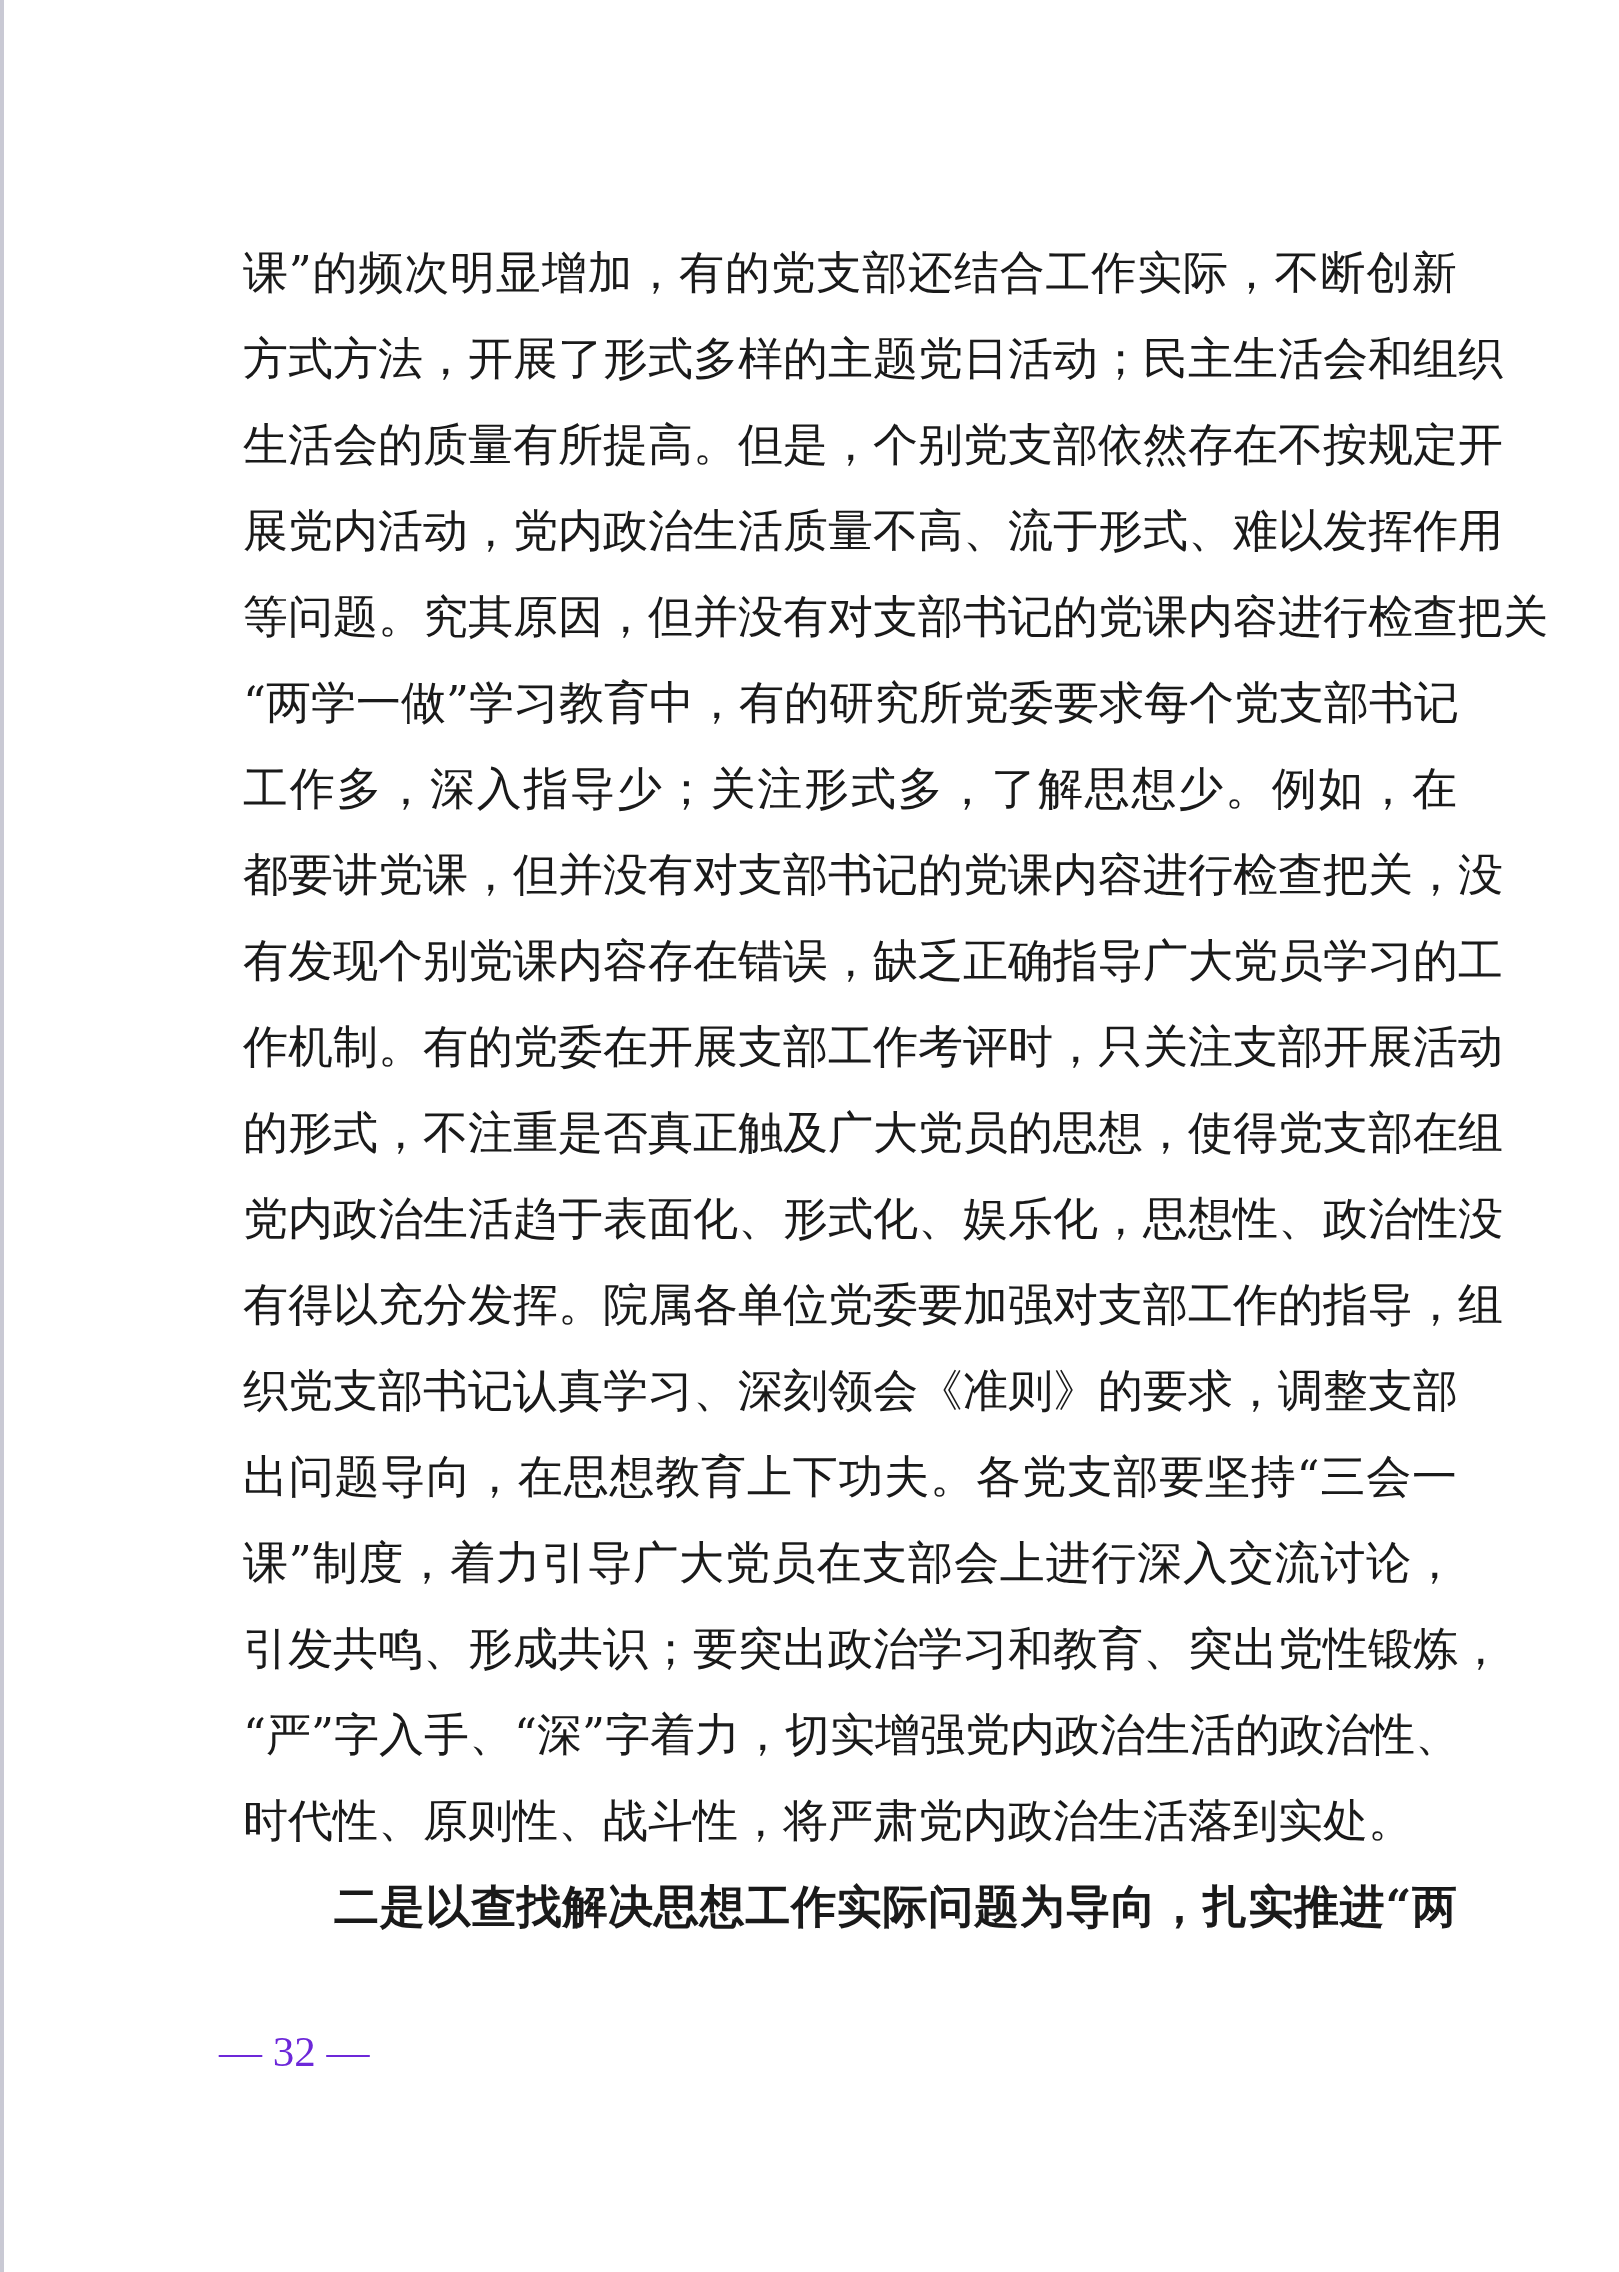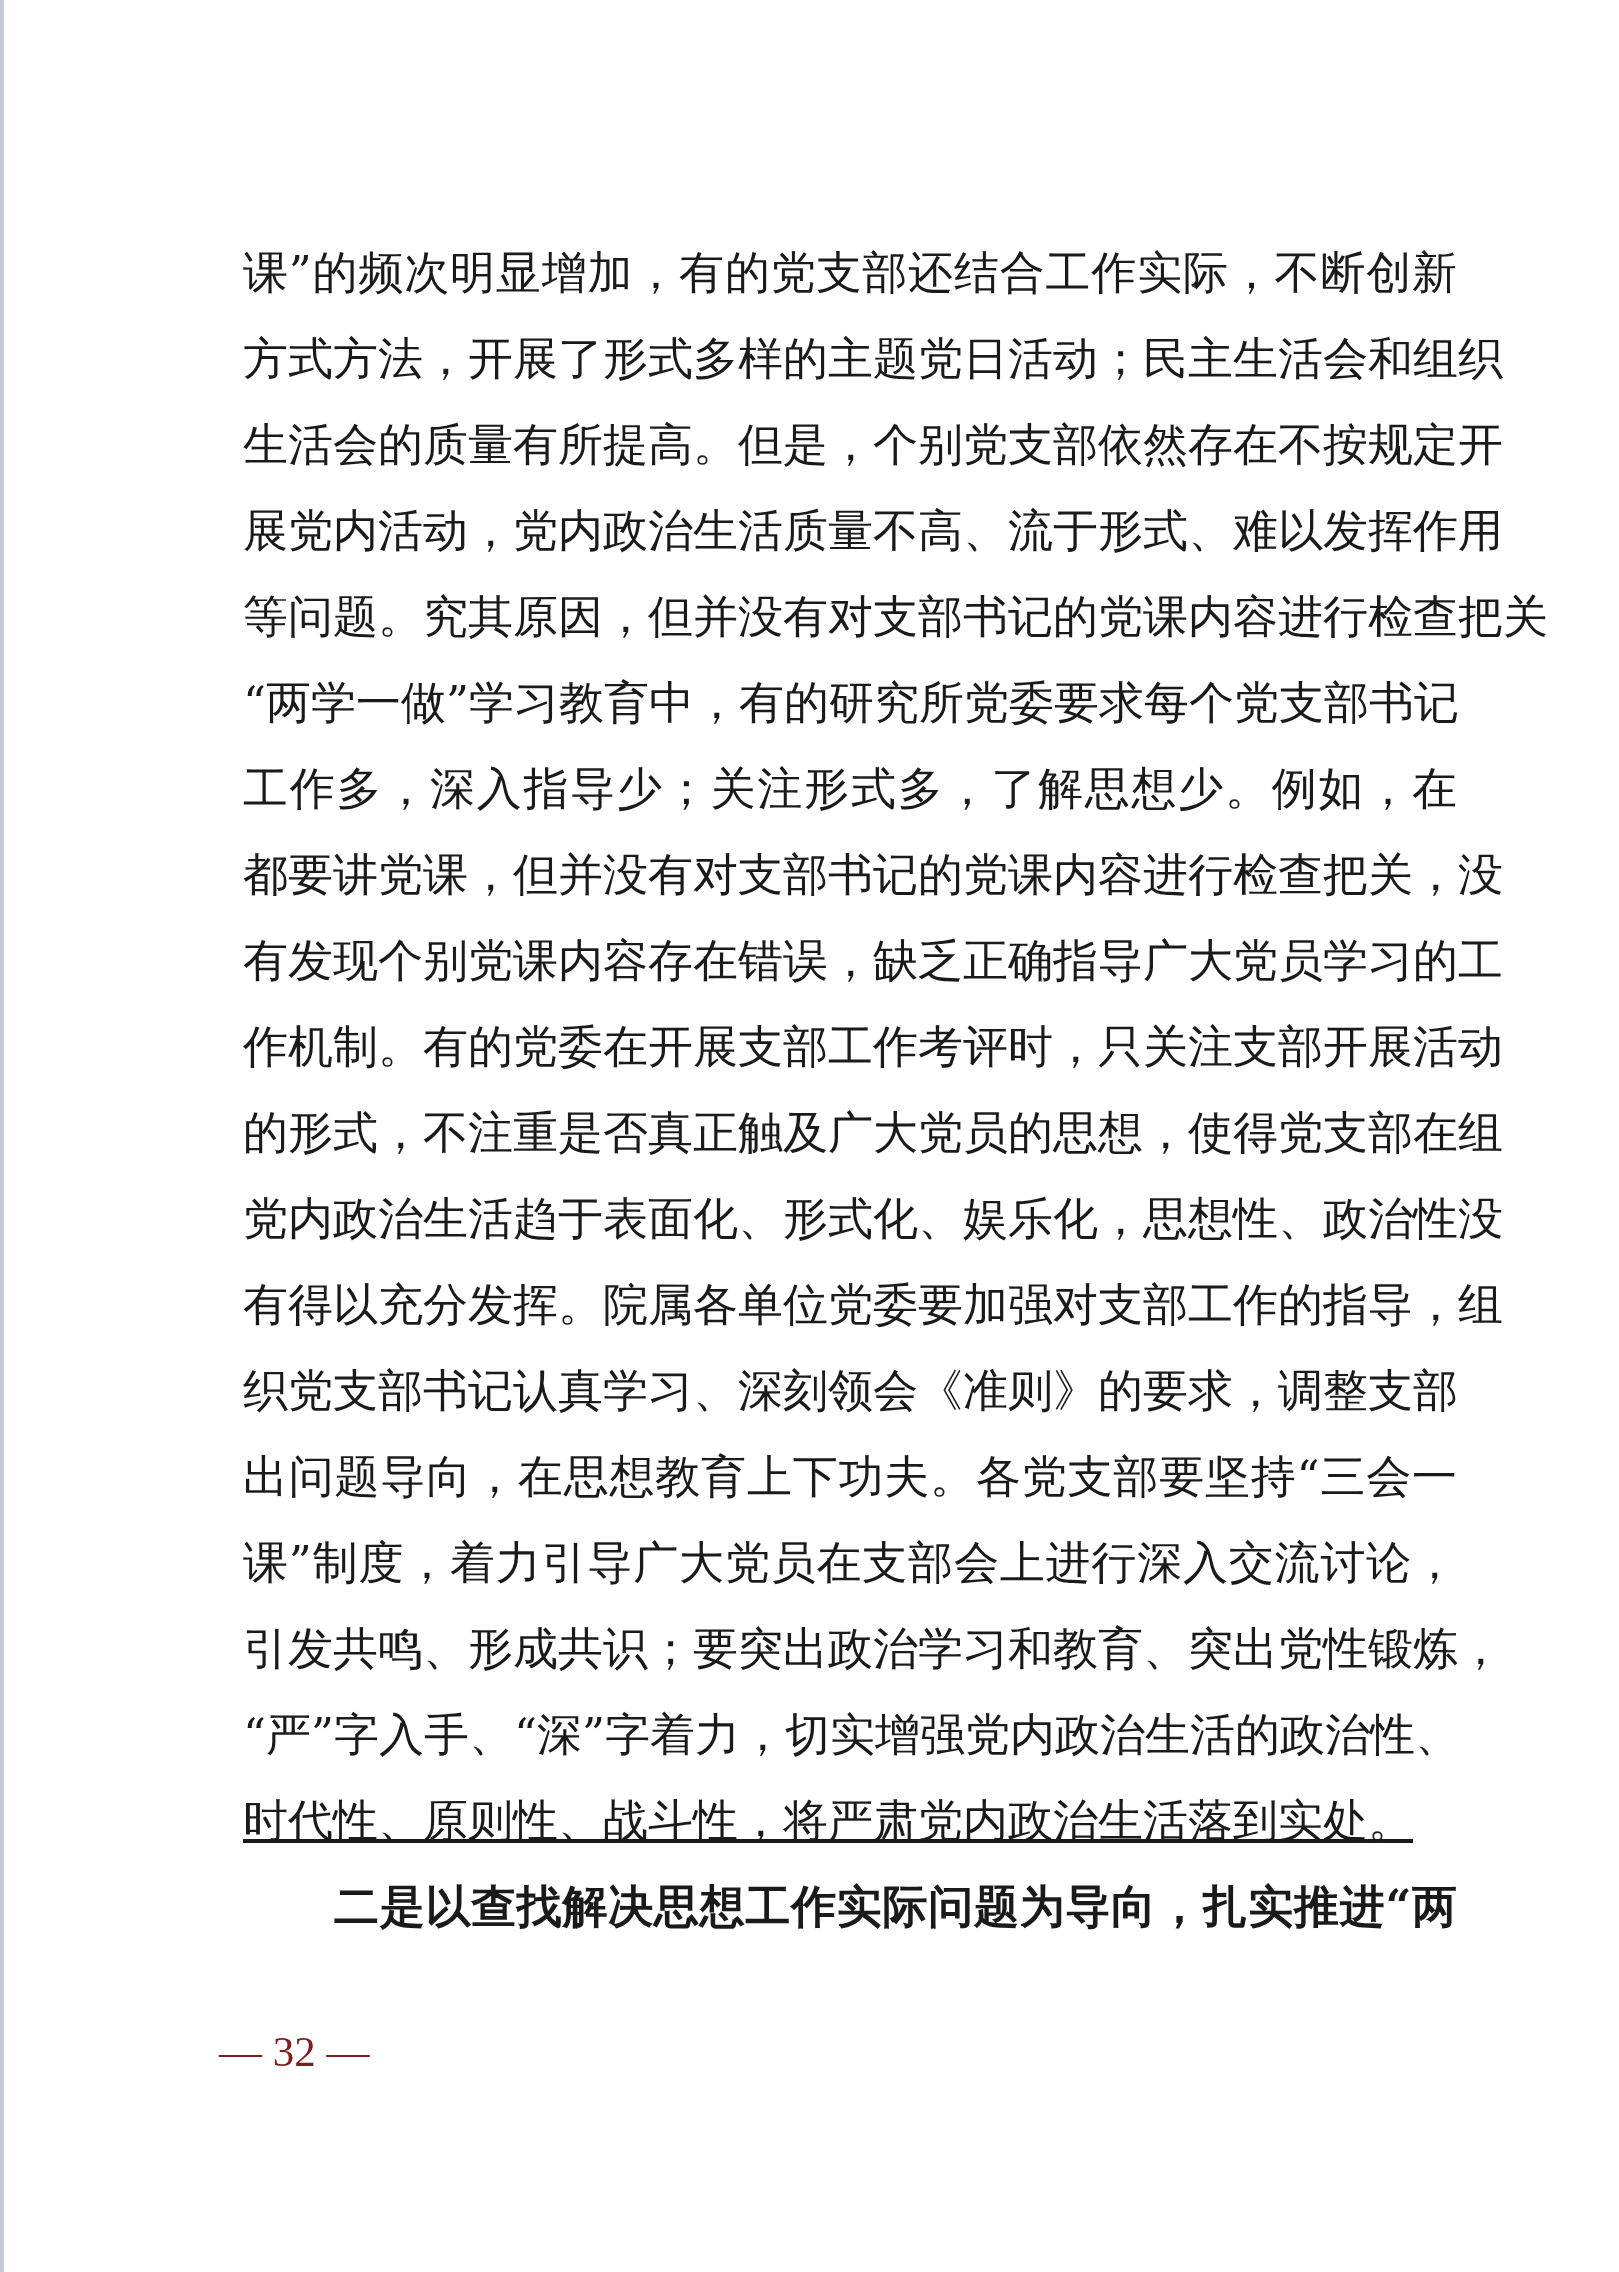--- a/index.html
+++ b/index.html
@@ -2,24 +2,24 @@
 <html><head>
   <meta charset="utf-8">
   <style>
     html, body { margin:0; padding:0; }
     body { width:1619px; height:2273px; background:#ffffff; position:relative; overflow:hidden;
       font-family: "DejaVu Serif", "Liberation Serif", serif; color:#1a1a1a; }
     .left-edge { position:absolute; left:0; top:0; width:3.9px; height:2273px; background:#c9c9d4; }
     .page { position:absolute; left:211px; top:230px; width:1214px;margin-left:32px; }
     .line { height:86px; line-height:86px; font-size:45px; white-space:nowrap;
       text-align:justify; text-align-last:justify; letter-spacing:0; }
-    .line.last { text-align-last:left;text-decoration:underline; }
+    .line.last { text-align-last:left; }
     .line.indent { padding-left:91px; font-weight:bold; }
     .pagenum { position:absolute; left:219px; top:2027px; font-size:43px;
-      font-family:"Liberation Serif", serif; color:#7f1d1d; }
+      font-family:"Liberation Serif", serif; color:#6d28d9; }
   </style>
 </head>
 <body>
 
 <div class="left-edge"></div>
 
 <div class="page">
   <div class="line">课”的频次明显增加，有的党支部还结合工作实际，不断创新</div>
   <div class="line">方式方法，开展了形式多样的主题党日活动；民主生活会和组织</div>
   <div class="line">生活会的质量有所提高。但是，个别党支部依然存在不按规定开</div>

